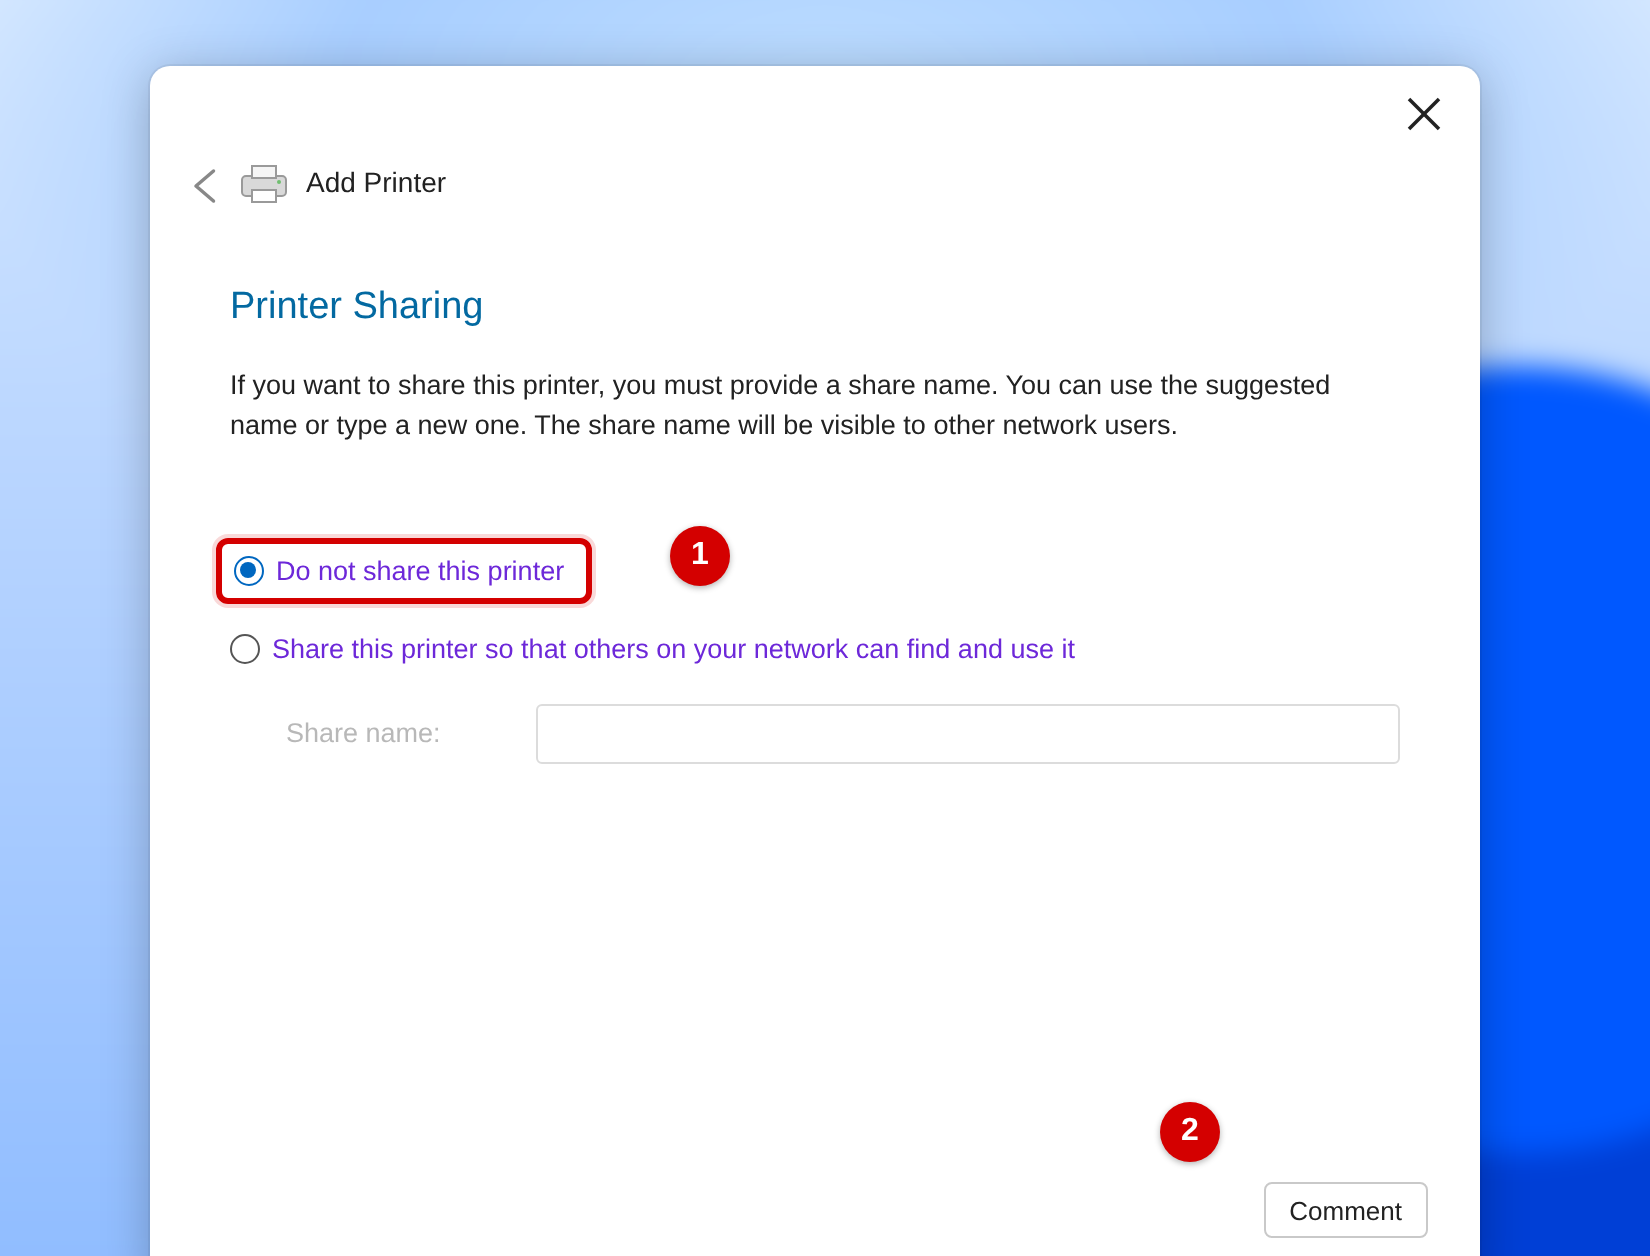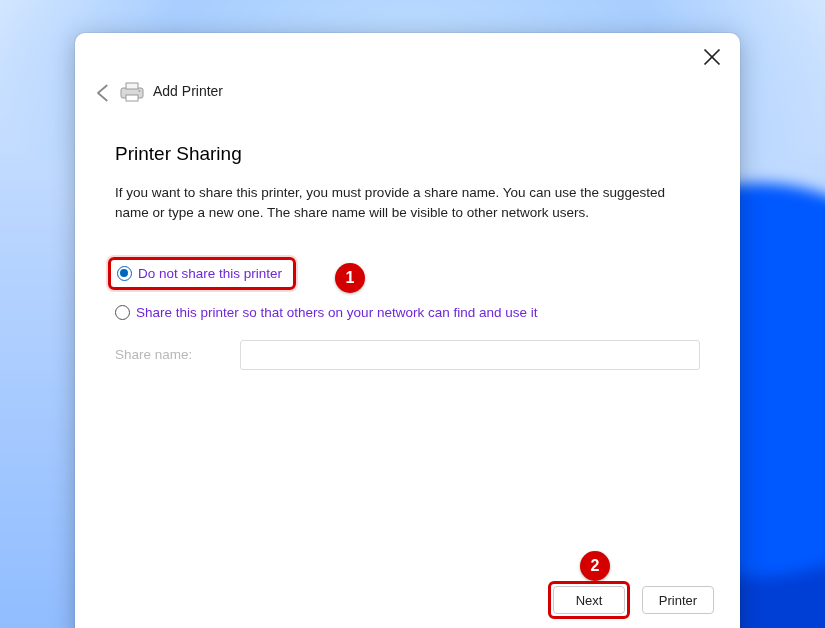--- a/index.html
+++ b/index.html
@@ -74,31 +74,31 @@
   }
 
   .content {
     position: absolute;
     top: 110px;
     left: 40px;
     right: 40px;
   }
 
   .heading {
-    color: #000000;
+    color: #0369a1;
     font-size: 19px;
     font-weight: 400;
     margin: 0 0 18px 0;
   }
 
   .description {
     font-size: 13.5px;
     color: #222;
     line-height: 1.5;
-    margin: 0 0 40px 0;
+    margin: 0 0 52px 0;
     max-width: 560px;
   }
 
   .radio-group { font-size: 13.5px; color: #6d28d9; }
 
   .radio-row {
     display: flex;
     align-items: center;
     gap: 6px;
     margin-bottom: 14px;
@@ -134,20 +134,21 @@
     border: 3px solid #d40000;
     box-shadow: 0 0 0 2px rgba(212,0,0,0.15);
     border-radius: 6px;
     pointer-events: none;
     box-sizing: border-box;
   }
 
   
   .fields {
     margin-top: 20px;
+    margin-left: 28px;
   }
   .field-row {
     display: flex;
     align-items: center;
     margin-bottom: 14px;
   }
   .field-label {
     width: 125px;
     font-size: 13.5px;
     color: #b8b8b8;
@@ -266,19 +267,16 @@
         <span class="field-label">Share name:</span>
         <input class="field-input" disabled="" value="" style="">
       </div>
     </div>
   </div>
 
   <div class="step-badge badge-1">1</div>
   <div class="step-badge badge-2">2</div>
 
   <div class="footer">
-    <div class="next-highlight">
-      <button class="btn">Next</button>
-    </div>
-    <button class="btn">Printer</button>
+    <button class="btn">Comment</button>
   </div>
 
 </div>
 
 </body></html>

